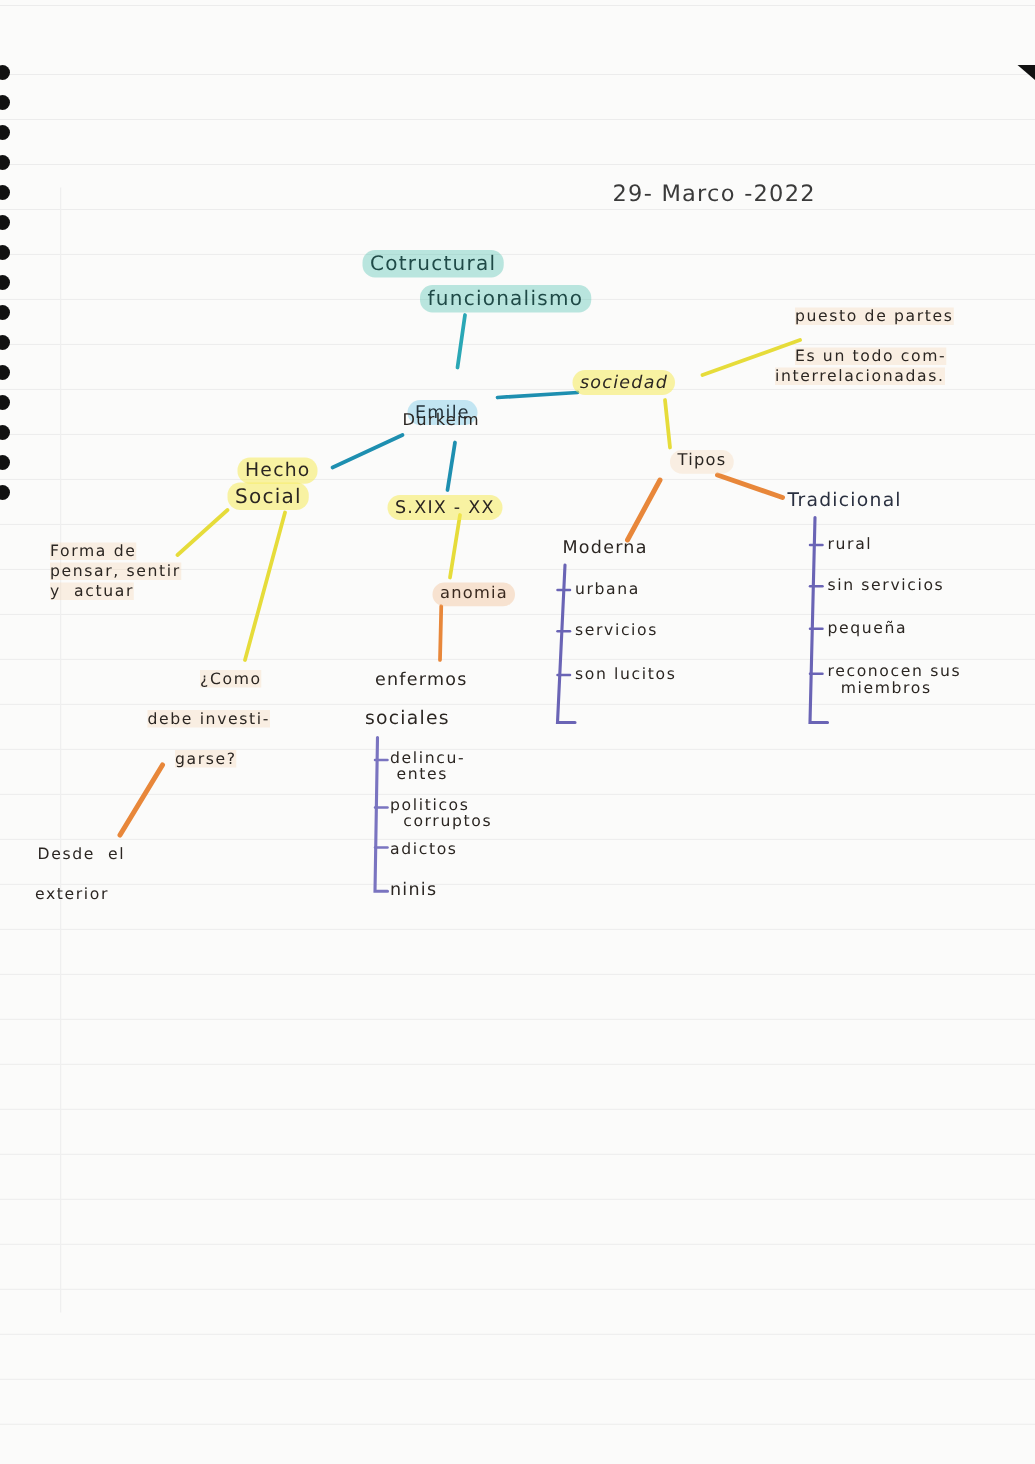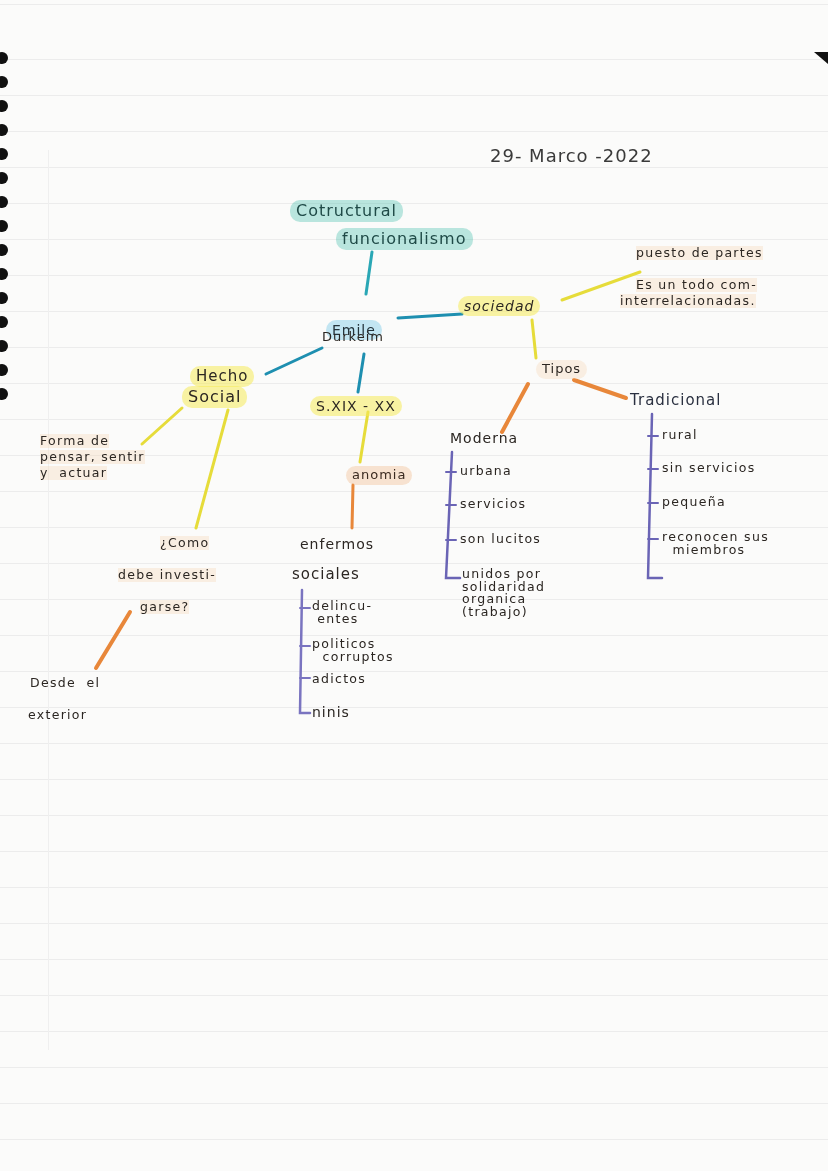--- a/index.html
+++ b/index.html
@@ -99,24 +99,20 @@
   <div class="t small peach" style="left:636px; top:246px;">puesto de partes</div>
   <div class="t small peach" style="left:620px; top:294px;">interrelacionadas.</div>
 
   <div class="t hl peach" style="left:536px; top:360px; font-size:13px;">Tipos</div>
   <div class="t" style="left:450px; top:430px; font-size:14px;">Moderna</div>
   <div class="t" style="left:630px; top:392px; font-size:15px; color:#2a3040;">Tradicional</div>
 
   <div class="t small" style="left:460px; top:464px;">urbana</div>
   <div class="t small" style="left:460px; top:497px;">servicios</div>
   <div class="t small" style="left:460px; top:532px;">son lucitos</div>
-  <div class="t small" style="left:462px; top:568px; line-height:1.0;">unidos por
-solidaridad
-organica
-(trabajo)</div>
 
   <div class="t small" style="left:662px; top:428px;">rural</div>
   <div class="t small" style="left:662px; top:461px;">sin servicios</div>
   <div class="t small" style="left:662px; top:495px;">pequeña</div>
   <div class="t small" style="left:662px; top:531px; line-height:1.0;">reconocen sus
   miembros</div>
 
   <div class="t hl yellow" style="left:190px; top:366px; font-size:15px;">Hecho</div>
   <div class="t hl yellow" style="left:182px; top:386px; font-size:16px;">Social</div>
   <div class="t small peach" style="left:40px; top:434px;">Forma de</div>

